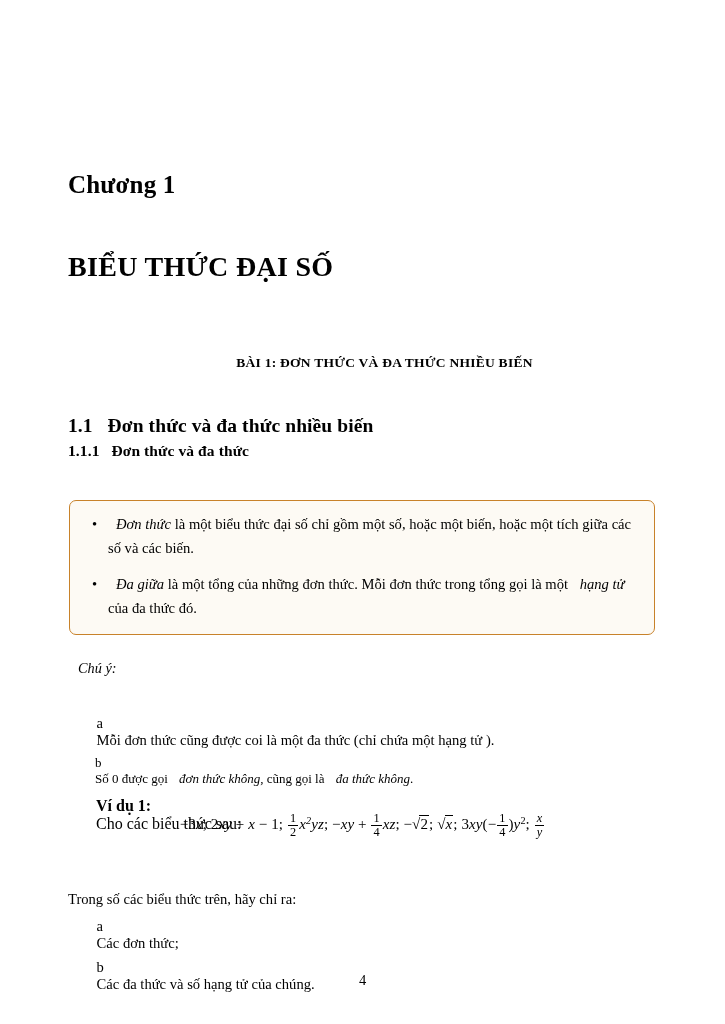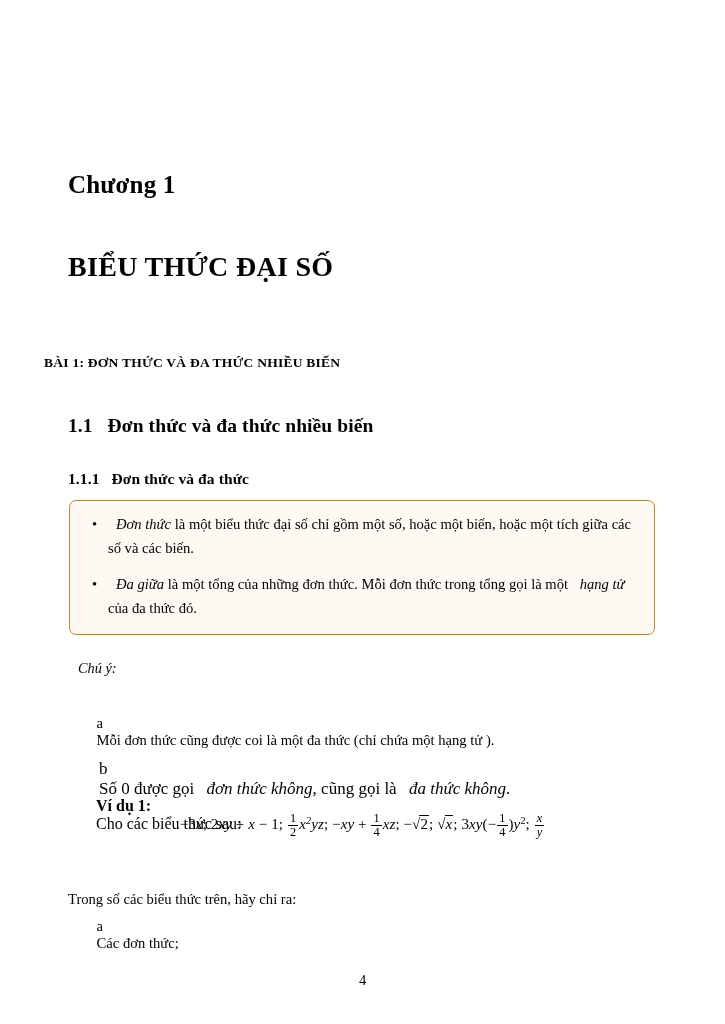--- a/index.html
+++ b/index.html
@@ -39,40 +39,40 @@
     font-size: 28px;
     font-weight: bold;
     letter-spacing: 0.3px;
     line-height: 1.05;
   }
   .lesson-subtitle {
     position: absolute;
     left: 0;
     right: 0;
     top: 355px;
-    text-align: left;
+    text-align: center;
     font-size: 13.5px;
     font-weight: bold;
     letter-spacing: 0.25px;
     padding-left: 44px;
   }
 
   .section-h {
     position: absolute;
     left: 68px;
     top: 415px;
     font-size: 19.5px;
     font-weight: bold;
     letter-spacing: 0.1px;
     white-space: pre;
   }
   .subsection-h {
     position: absolute;
     left: 68px;
-    top: 470px;
+    top: 442px;
     font-size: 15.5px;
     font-weight: bold;
     letter-spacing: 0.1px;
     white-space: pre;
   }
 
   
   .defbox {
     position: absolute;
     left: 69px;
@@ -119,21 +119,21 @@
     position: absolute;
     left: 82px;
     top: 698px;
     font-size: 14.6px;
     white-space: pre;
   }
   .note-b {
     position: absolute;
     left: 82px;
     top: 739px;
-    font-size: 17px;
+    font-size: 13px;
     white-space: pre;
   }
 
   
   .ex-line {
     position: absolute;
     left: 80px;
     top: 779px;
     font-size: 16px;
     white-space: pre;
@@ -266,16 +266,20 @@
     </span>
   </div>
 
   <div class="q-lead">Trong số các biểu thức trên, hãy chỉ ra:</div>
 
   <div class="q-a">
     <span>a</span>
     <span>Các đơn thức;</span>
   </div>
 
+  <div class="q-b">
+    <span>b</span>
+    <span>Các đa thức và số hạng tử của chúng.</span>
+  </div>
 
   <div class="page-number">4</div>
 
 </div>
 
 </body></html>

